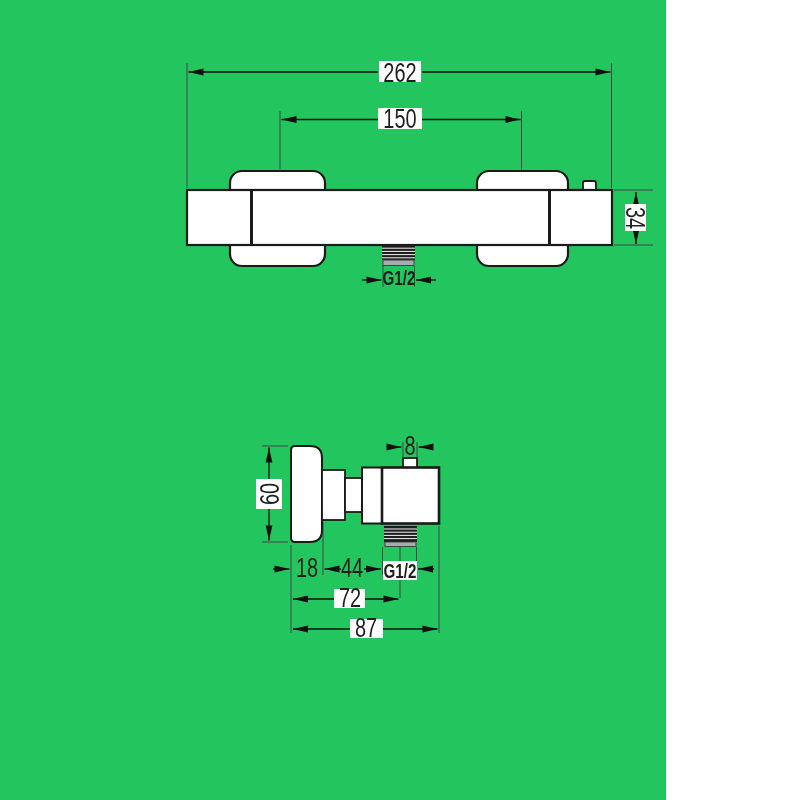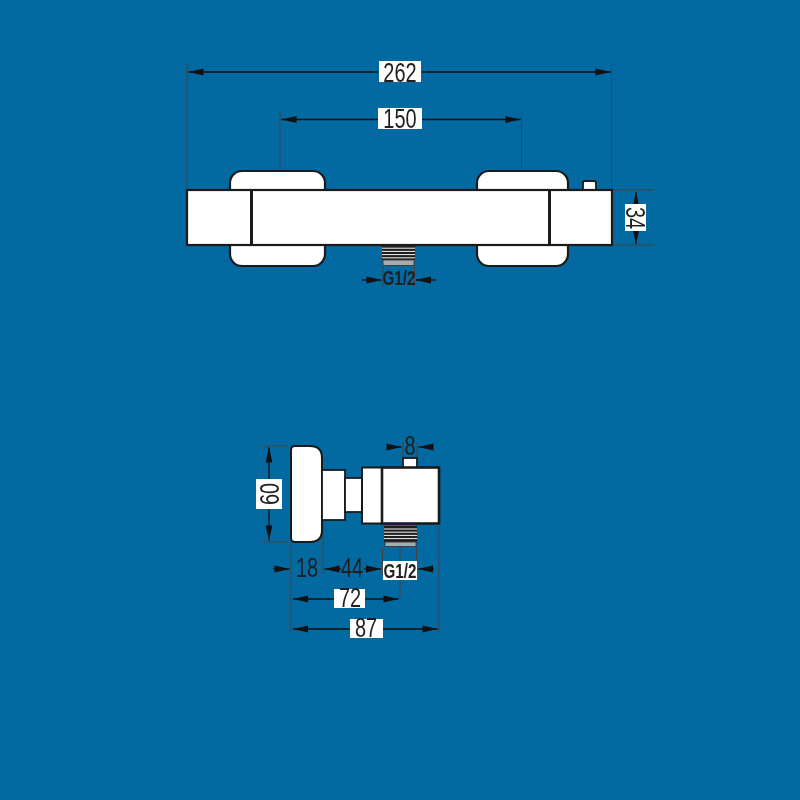--- a/index.html
+++ b/index.html
@@ -1,16 +1,16 @@
 <!DOCTYPE html>
 <html><head>
 <meta charset="utf-8">
 <style>
   html,body{margin:0;padding:0;background:#ffffff;}
-  .canvas{position:relative;width:800px;height:800px;background:#0369a1;overflow:hidden;
+  .canvas{position:relative;width:666px;height:800px;background:#22c55e;overflow:hidden;
           font-family:"Liberation Sans",sans-serif;}
   svg{display:block;}
   .dim-text{font-family:"Liberation Sans",sans-serif;font-size:27px;fill:#1f1f1f;}
   .dim-text-small{font-family:"Liberation Sans",sans-serif;font-size:19.5px;fill:#1f1f1f;font-weight:bold;}
   .outline{fill:#ffffff;stroke:#1a1a1a;}
   .dimline{stroke:#111111;stroke-width:1.3;fill:none;}
   .extline{stroke:#444444;stroke-width:1;fill:none;}
   .stripe{stroke:#f5f5f5;stroke-width:1;}
 </style>
 </head>

